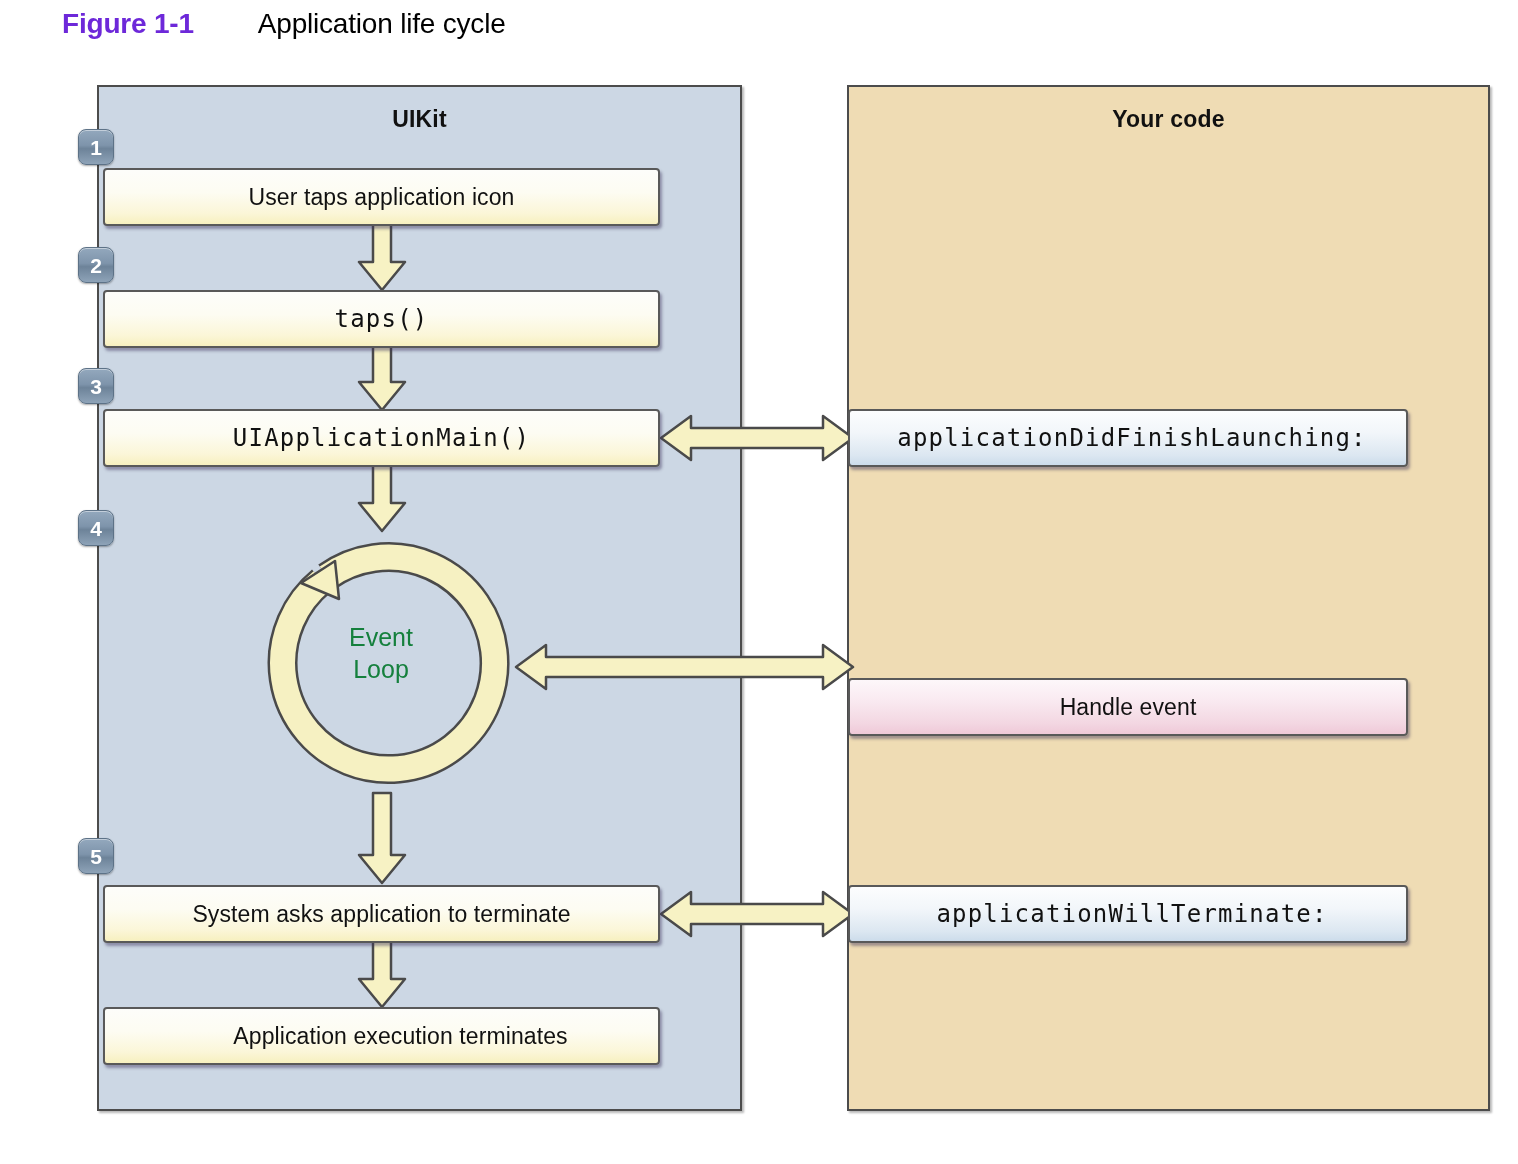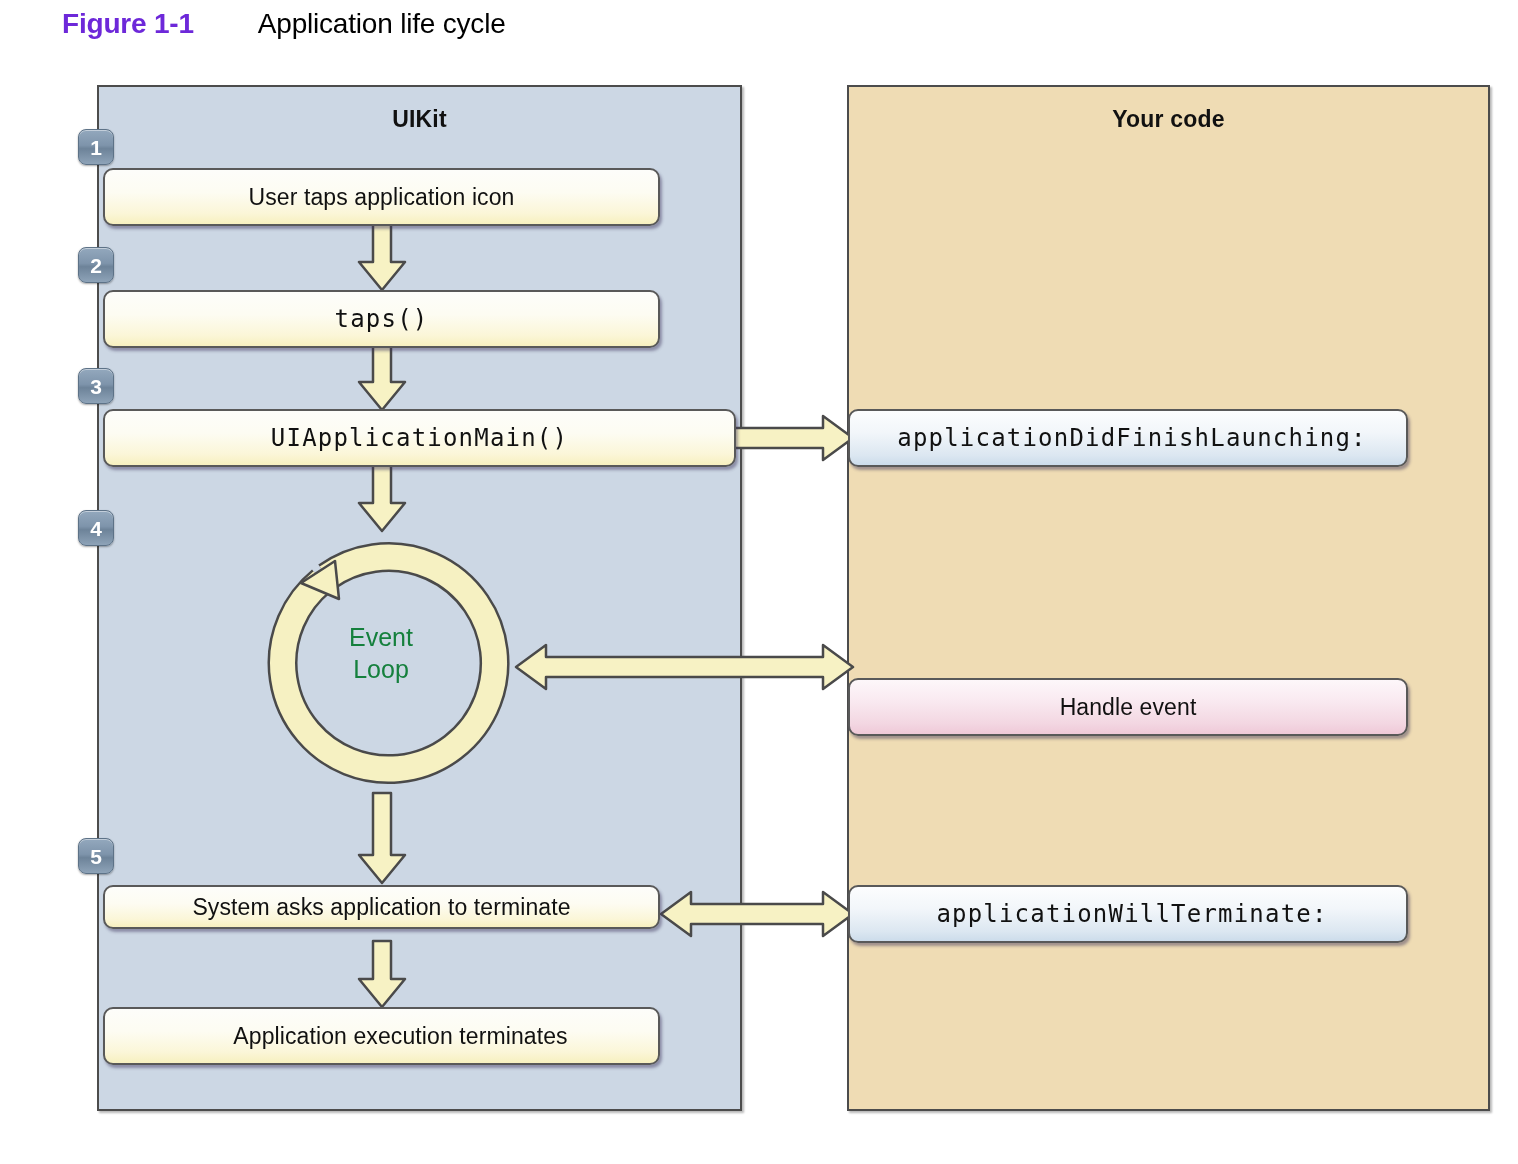--- a/index.html
+++ b/index.html
@@ -46,21 +46,21 @@
     border:1px solid #5d7governed;
     border:1px solid #5d7287;
     box-shadow:0 1px 2px rgba(0,0,0,.35), inset 0 1px 0 rgba(255,255,255,.45);
     color:#ffffff;font-size:21px;font-weight:bold;
     display:flex;align-items:center;justify-content:center;
     line-height:1;z-index:6;
   }
 
   
   .fbox{
-    position:absolute;box-sizing:border-box;border-radius:10px;
+    position:absolute;box-sizing:border-box;border-radius:4px;
     border:2px solid #595959;
     display:flex;align-items:center;justify-content:center;
     text-align:center;color:#111;
     box-shadow:2px 3px 3px rgba(60,50,90,.45);
     z-index:4;
   }
   .fbox.yellow{
     background:linear-gradient(to bottom,#fdfdfa 0%,#fdfcf2 42%,#fbf6d8 80%,#f7f0bf 100%);
   }
   .fbox.blue{
@@ -115,25 +115,25 @@
 <div class="badge" style="left:78px;top:838px;">5</div>
 
 <div class="fbox yellow" style="left:103px;top:168px;width:557px;height:58px;">
   <span class="lbl">User taps application icon</span>
 </div>
 
 <div class="fbox yellow" style="left:103px;top:290px;width:557px;height:58px;">
   <span class="lbl mono">taps()</span>
 </div>
 
-<div class="fbox yellow" style="left:103px;top:409px;width:633px;height:58px;">
+<div class="fbox yellow" style="left:103px;top:409px;width:557px;height:58px;">
   <span class="lbl mono">UIApplicationMain()</span>
 </div>
 
-<div class="fbox yellow" style="left:103px;top:885px;width:557px;height:44px;align-items:center;">
+<div class="fbox yellow" style="left:103px;top:885px;width:557px;height:58px;align-items:center;">
   <span class="lbl">System asks application to terminate</span>
 </div>
 
 <div class="fbox yellow" style="left:103px;top:1007px;width:557px;height:58px;padding-left:38px;">
   <span class="lbl">Application execution terminates</span>
 </div>
 
 <div class="down-arrow" style="left:352px;top:224px;">
   <svg width="60" height="70" viewBox="0 0 60 70">
     <path d="M21,0 L39,0 L39,38 L53,38 L30,66 L7,38 L21,38 Z" fill="#f7f2c4" stroke="#4a4a4a" stroke-width="2.5" stroke-linejoin="round"></path>

